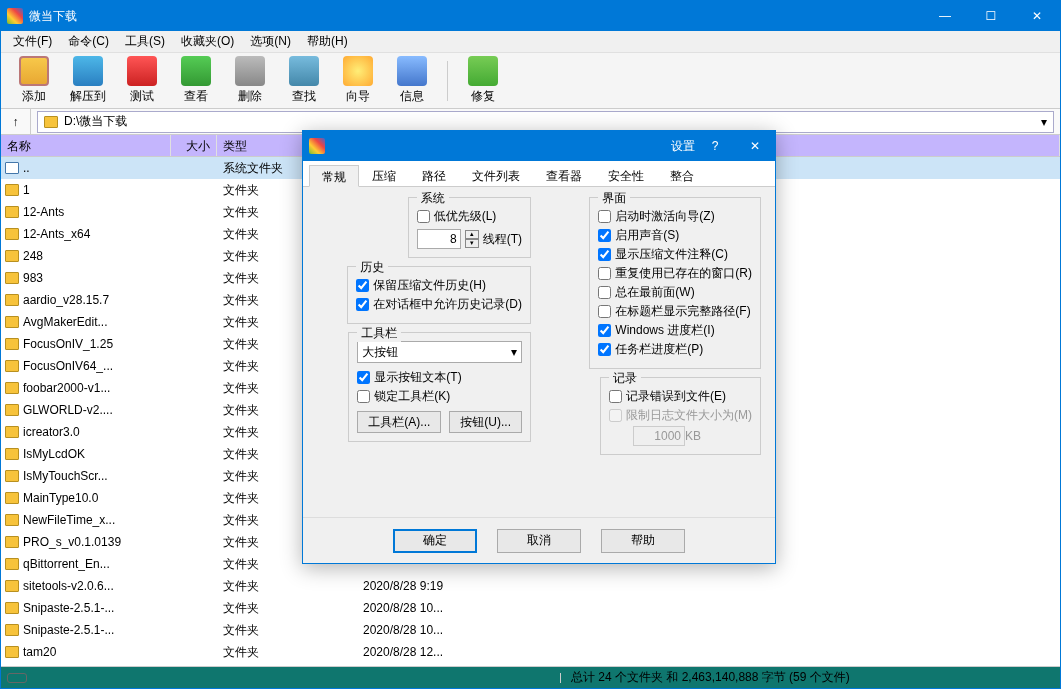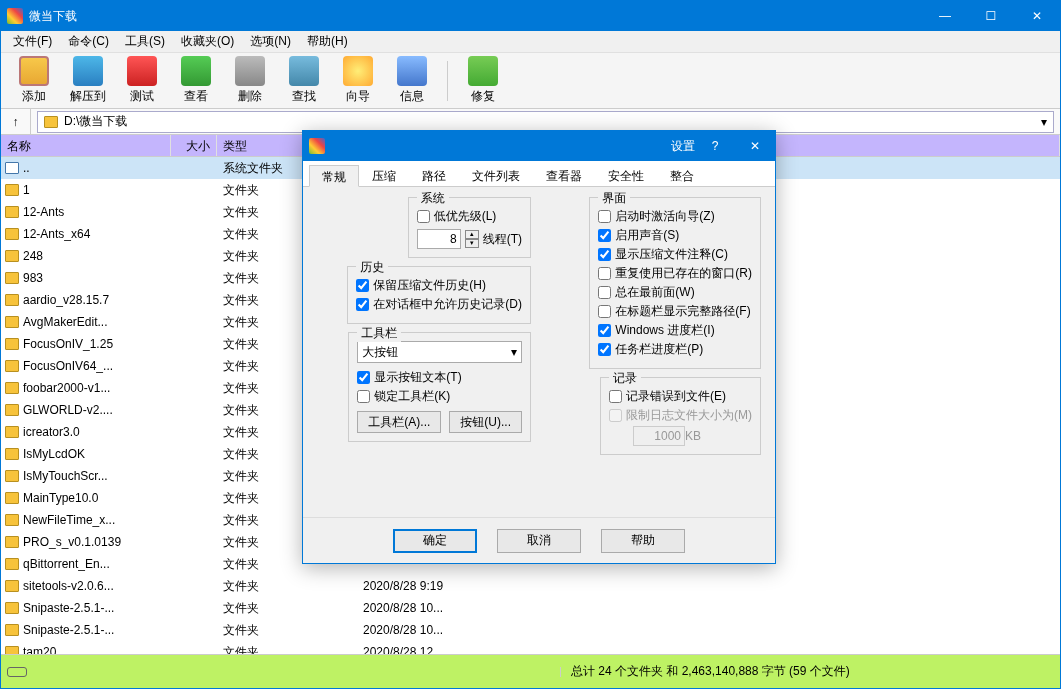--- a/index.html
+++ b/index.html
@@ -40,21 +40,21 @@
 .file-list { flex: 1; overflow-y: auto; background: #fff; }
 .file-row { height: 22px; display: flex; align-items: center; }
 .file-row .c-name { width: 170px; padding-left: 4px; display: flex; align-items: center; overflow:hidden;white-space:nowrap;text-overflow:ellipsis;}
 .file-row .c-size { width: 46px; text-align: right; }
 .file-row .c-type { width: 140px; padding-left: 6px; }
 .file-row .c-date { flex:1; padding-left: 6px; }
 .file-row.selected { background: #cce4f7; }
 .fico-f{width:14px;height:12px;background:#f7c33b;border:1px solid #b89020;border-radius:1px;margin-right:4px;flex-shrink:0;}
 .fico-up{width:14px;height:12px;background:#fff;border:1px solid #47a;margin-right:4px;border-radius:1px;flex-shrink:0;}
 
-.status-bar { height: 34px; border-top: 1px solid #ccc; display: flex; align-items: center; background: #bef264; }
+.status-bar { height: 22px; border-top: 1px solid #ccc; display: flex; align-items: center; background: #0f766e; }
 .status-bar .st-l { width: 560px; padding-left: 6px; border-right: 1px solid #ccc; display:flex;align-items:center;gap:6px;}
 .status-bar .st-r { flex:1; padding-left: 10px; }
 .disk-ico{width:20px;height:10px;border:1px solid #666;border-radius:3px;}
 
 
 .dialog { position: absolute; left: 302px; top: 130px; width: 474px; height: 434px; background: #f0f0f0; border: 1px solid #0078d7; box-shadow: 0 4px 20px rgba(0,0,0,.3); display: flex; flex-direction: column; }
 .dlg-title { height: 30px; background: #0078d7; color: #fff; display: flex; align-items: center; padding-left: 6px; text-align: right; }
 .dlg-title .dico{width:16px;height:16px;background:linear-gradient(45deg,#7b3,#fc3,#e44,#46c);border-radius:2px;margin-right:6px;}
 .dlg-title .t { flex: 1; }
 .dlg-title .hb, .dlg-title .xb { width: 40px; height: 30px; display: flex; align-items: center; justify-content: center; }

